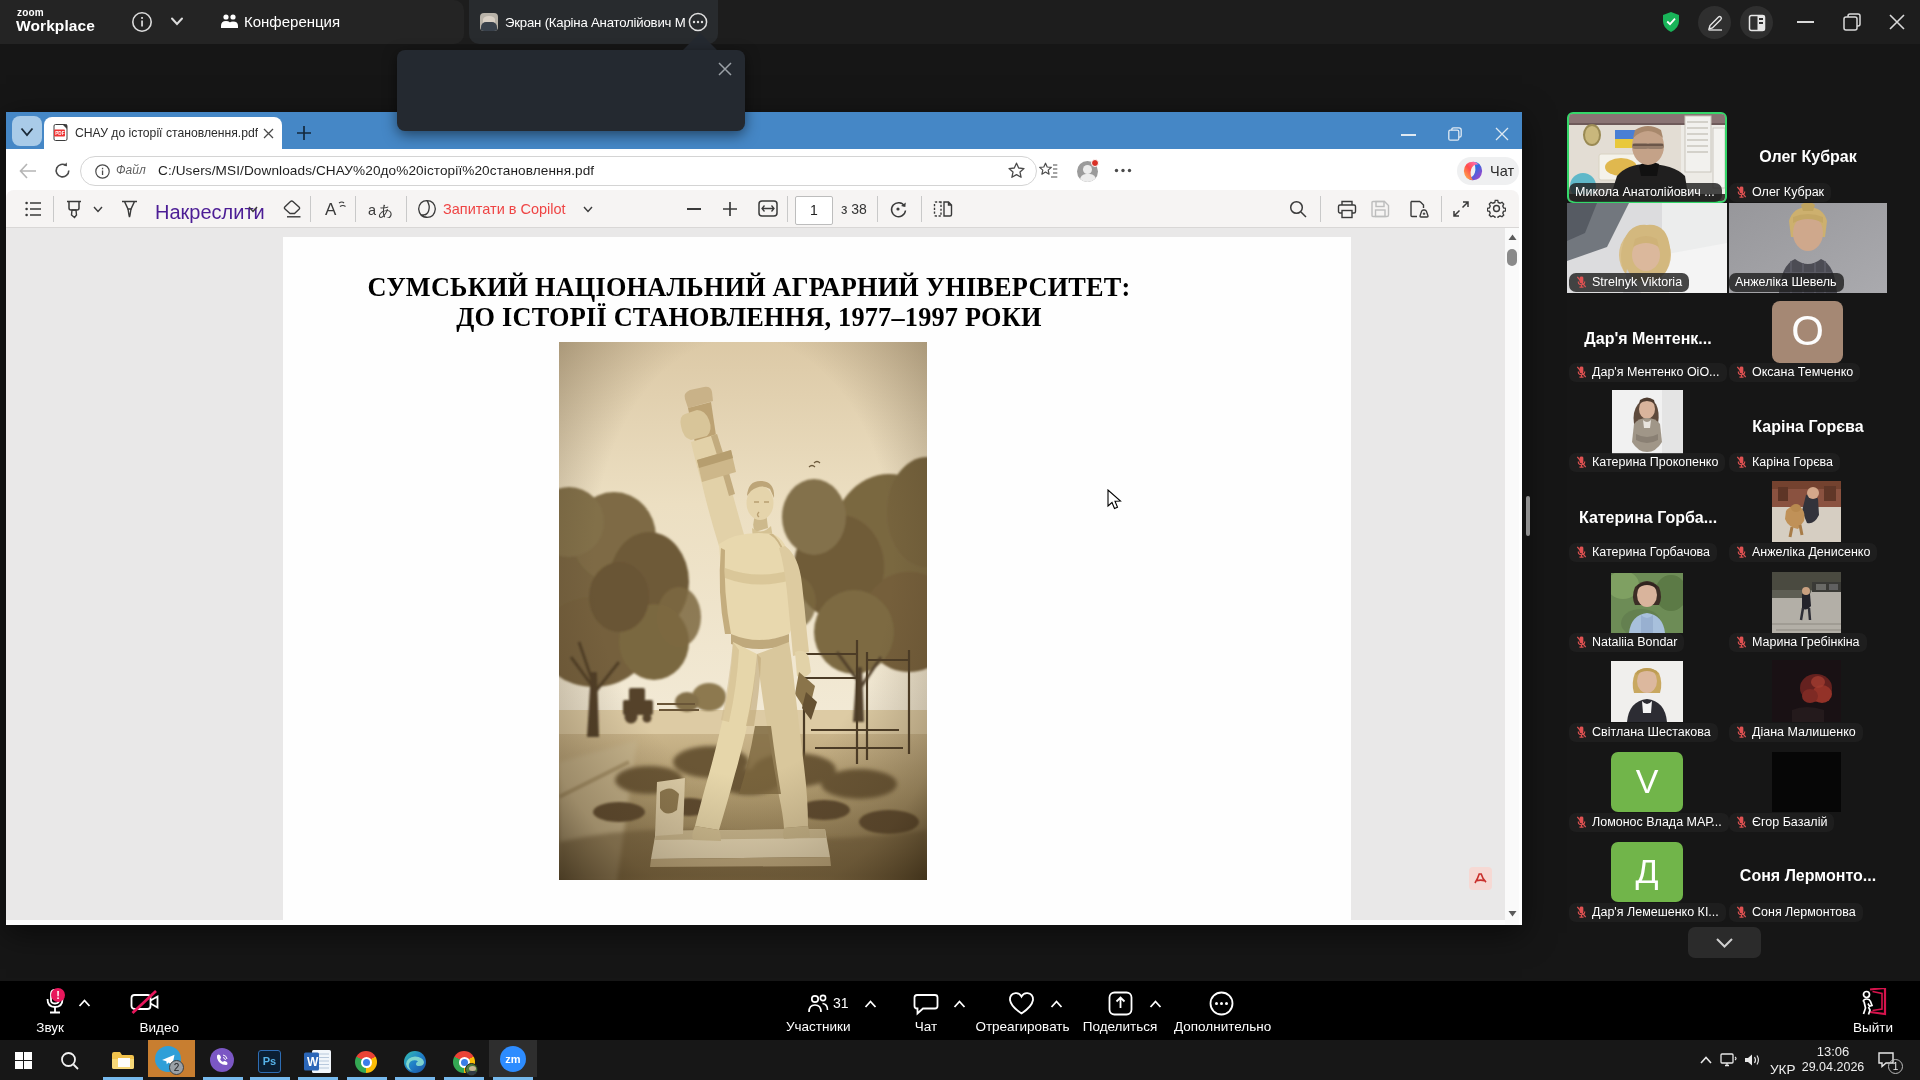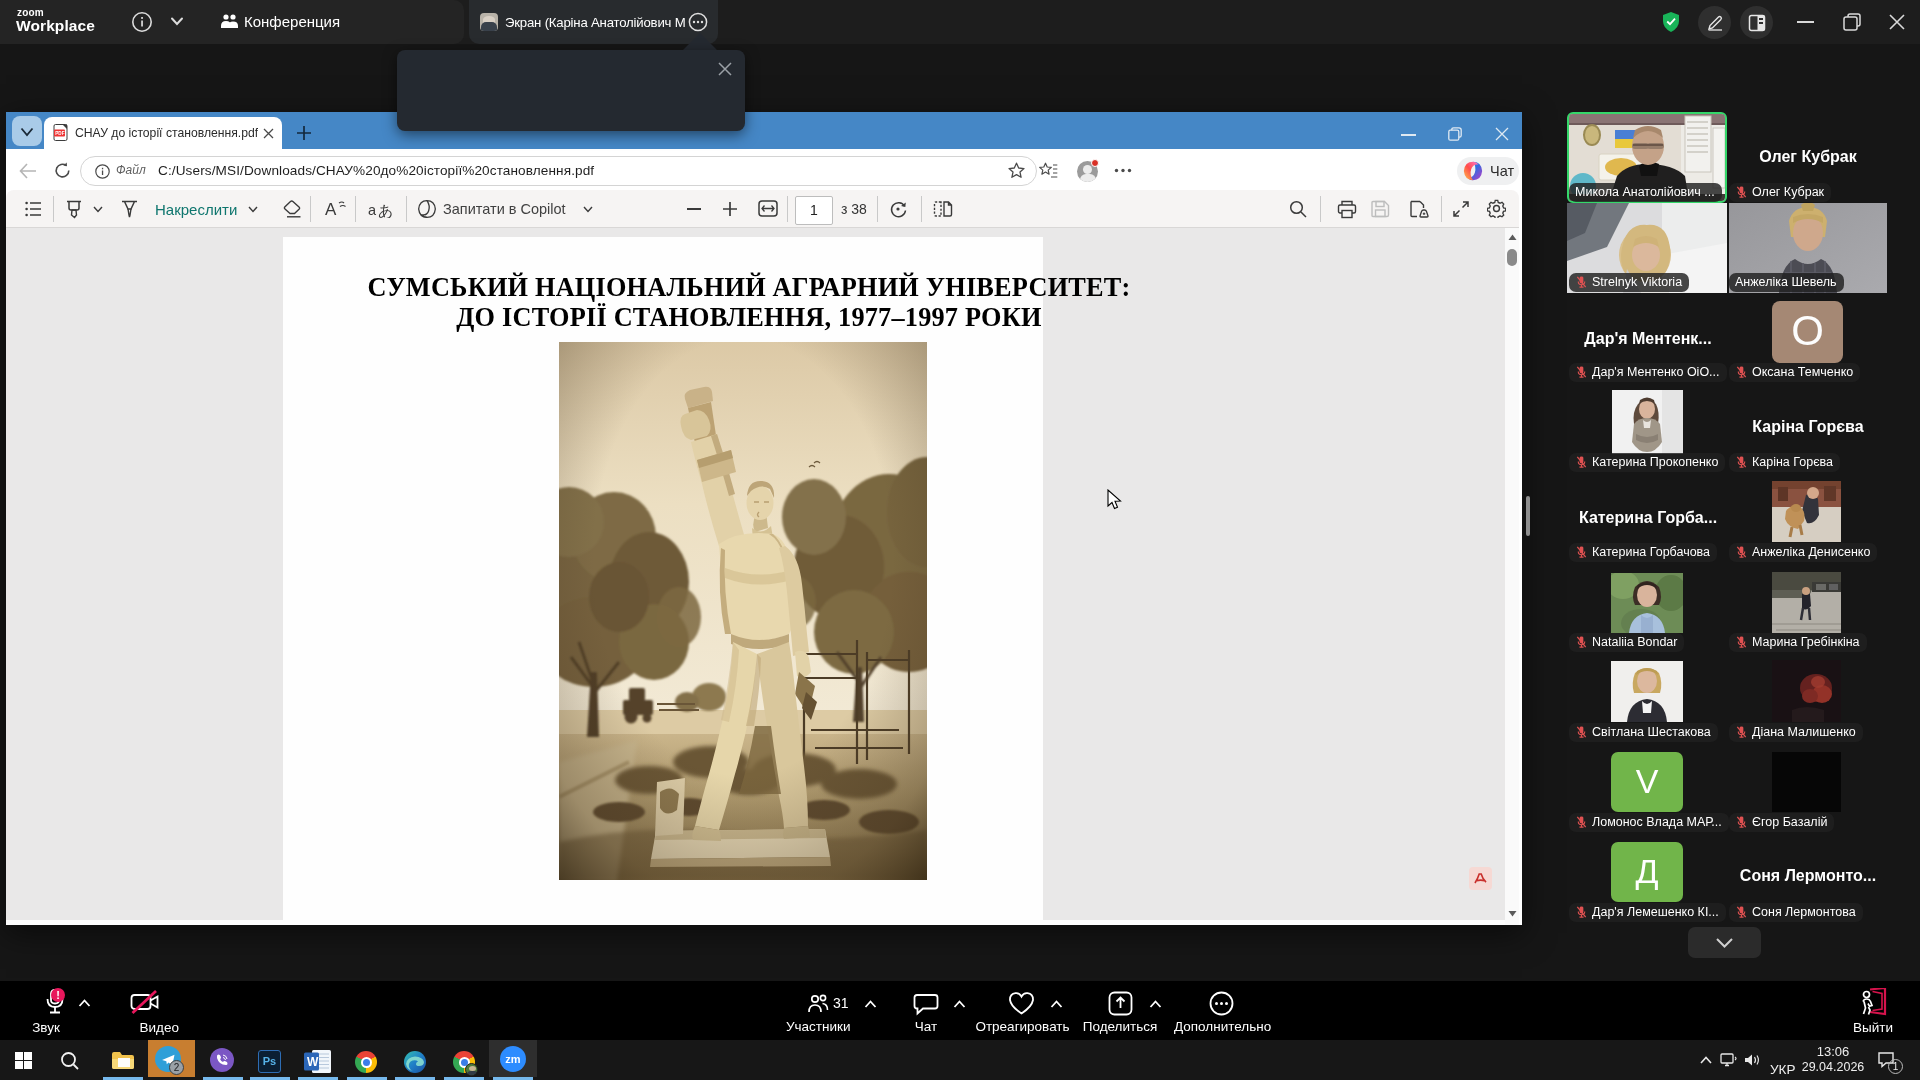--- a/index.html
+++ b/index.html
@@ -20,21 +20,21 @@
   
   #edgewin { left:6px; top:112px; width:1516px; height:813px; background:#fff; box-shadow:0 8px 30px rgba(0,0,0,.55); }
   #edgetabs { left:0; top:0; width:1516px; height:37px; background:#4587c6; }
   #tabdrop { left:6px; top:4px; width:30px; height:30px; background:#a9cbe8; border-radius:8px; }
   #etab { left:38px; top:5px; width:238px; height:32px; background:#fff; border-radius:8px 8px 0 0; }
   #eaddr { left:0; top:37px; width:1516px; height:41px; background:#fff; }
   #apill { left:74px; top:44px; width:957px; height:30px; border:1px solid #d4d4d4; border-radius:15px; background:#fff; }
   #copbtn { left:1451px; top:45px; width:62px; height:28px; background:#eff0f1; border-radius:14px; }
   #pdfbar { left:0; top:78px; width:1513px; height:38px; background:#f6f4f3; border-radius:8px 8px 0 0; border-bottom:1px solid #d9d7d6; }
   #pdfarea { left:0; top:116px; width:1499px; height:697px; background:#e9e8e8; overflow:hidden; }
-  #pdfpage { left:277px; top:9px; width:760px; height:688px; background:#fefefe; }
+  #pdfpage { left:277px; top:9px; width:1068px; height:688px; background:#fefefe; }
   #vsb { left:1499px; top:116px; width:14px; height:697px; background:#fafafa; }
   .title-serif { font-family:"Liberation Serif", serif; font-weight:bold; color:#000; font-size:26.3px; letter-spacing:.2px; }
   .vlabel { position:absolute; display:flex; align-items:center; gap:4px; background:rgba(32,32,32,.82); border-radius:7px; color:#fff; font-size:12.5px; padding:2px 7px 3px 6px; white-space:nowrap; z-index:5; }
   .bigname { position:absolute; color:#fff; font-weight:bold; font-size:16px; white-space:nowrap; z-index:4; }
   .micoff { width:13px; height:14px; flex:0 0 13px; }
   
   #ctrlbar { left:0; top:981px; width:1920px; height:59px; background:#000; }
   .cb-label { position:absolute; color:#fff; font-size:13.5px; white-space:nowrap; }
   #taskbar { left:0; top:1040px; width:1920px; height:40px; background:#171717; }
 </style>
@@ -200,21 +200,21 @@
         <path d="M2 1.5 H16 M4 1.5 V8 Q4 10 6 10 H12 Q14 10 14 8 V1.5" fill="none" stroke="#3a3a3a" stroke-width="1.5"></path>
         <path d="M7 10 L6.5 15 L9.5 17.5 L11.5 15 L11 10 Z" fill="none" stroke="#3a3a3a" stroke-width="1.4"></path>
       </svg>
     <svg class="abs" style="left:87px;top:94px" width="10" height="7" viewBox="0 0 10 7">
         <path d="M1 1 L5 5.5 L9 1" fill="none" stroke="#3a3a3a" stroke-width="1.4"></path>
       </svg>
     <svg class="abs" style="left:114px;top:88px" width="19" height="19" viewBox="0 0 19 19">
         <path d="M2 1.5 H17 M4.5 1.5 L8 9 H11 L14.5 1.5" fill="none" stroke="#3a3a3a" stroke-width="1.5"></path>
         <path d="M8 9 L9 15 L9.5 17 L10 15 L11 9" fill="none" stroke="#3a3a3a" stroke-width="1.4"></path>
       </svg>
-    <div class="abs" style="left:149px;top:89px;font-size:15px;color:#0f766e;">Накреслити</div>
+    <div class="abs" style="left:149px;top:89px;font-size:20px;color:#4c1d95;">Накреслити</div>
     <svg class="abs" style="left:242px;top:94px" width="10" height="7" viewBox="0 0 10 7">
         <path d="M1 1 L5 5.5 L9 1" fill="none" stroke="#3a3a3a" stroke-width="1.4"></path>
       </svg>
     <svg class="abs" style="left:277px;top:88px" width="19" height="18" viewBox="0 0 19 18">
         <path d="M7 13.5 L2 9 Q0.8 8 2 6.8 L7.5 1.5 Q8.7 0.4 9.9 1.5 L16 7 Q17.2 8.1 16 9.3 L11.5 13.5 Z" fill="none" stroke="#3a3a3a" stroke-width="1.4"></path>
         <path d="M4 16.8 H17.5" stroke="#3a3a3a" stroke-width="1.4"></path>
       </svg>
     <div class="abs" style="left:304px;top:84px;width:1px;height:26px;background:#c9c9c9;"></div>
     <svg class="abs" style="left:319px;top:87px" width="22" height="20" viewBox="0 0 22 20">
         <text x="0" y="16" font-size="17" fill="#3a3a3a" font-family="Liberation Sans">A</text>
@@ -223,21 +223,21 @@
     <div class="abs" style="left:349px;top:84px;width:1px;height:26px;background:#c9c9c9;"></div>
     <svg class="abs" style="left:362px;top:88px" width="29" height="18" viewBox="0 0 29 18">
         <text x="0" y="14.5" font-size="14.5" fill="#3a3a3a" font-family="Liberation Sans">a</text>
         <text x="10" y="16" font-size="15" fill="#3a3a3a" font-family="Liberation Sans">あ</text>
       </svg>
     <div class="abs" style="left:400px;top:84px;width:1px;height:26px;background:#c9c9c9;"></div>
     <svg class="abs" style="left:411px;top:87px" width="20" height="20" viewBox="0 0 24 24">
         <path d="M12 2 Q21 2 22 12 Q21 22 12 22 Q8 22 6 19 Q12 20 14 14 Q16 8 12 2 Z" fill="none" stroke="#3a3a3a" stroke-width="1.6"></path>
         <path d="M12 22 Q3 22 2 12 Q3 2 12 2" fill="none" stroke="#3a3a3a" stroke-width="1.6"></path>
       </svg>
-    <div class="abs" style="left:437px;top:89px;font-size:14.5px;color:#404040;">Запитати в Copilot</div>
+    <div class="abs" style="left:437px;top:89px;font-size:14.5px;color:#ef4444;">Запитати в Copilot</div>
     <svg class="abs" style="left:577px;top:94px" width="10" height="7" viewBox="0 0 10 7">
         <path d="M1 1 L5 5.5 L9 1" fill="none" stroke="#3a3a3a" stroke-width="1.4"></path>
       </svg>
     <div class="abs" style="left:681px;top:96px;width:14px;height:1.8px;background:#3a3a3a;"></div>
     <svg class="abs" style="left:716px;top:89px" width="16" height="16" viewBox="0 0 16 16">
         <path d="M8 1 V15 M1 8 H15" stroke="#3a3a3a" stroke-width="1.7"></path>
       </svg>
     <svg class="abs" style="left:752px;top:88px" width="20" height="17" viewBox="0 0 20 17">
         <rect x="1" y="1" width="18" height="15" rx="3" fill="none" stroke="#3a3a3a" stroke-width="1.5"></rect>
         <path d="M4 8.5 H16 M6.5 5.5 L4 8.5 L6.5 11.5 M13.5 5.5 L16 8.5 L13.5 11.5" fill="none" stroke="#3a3a3a" stroke-width="1.3"></path>
@@ -725,21 +725,21 @@
   <div class="abs" id="ctrlbar"></div>
   <svg class="abs" style="left:42px;top:988px" width="26" height="28" viewBox="0 0 26 28">
       <path d="M9 5.5 Q9 2 13 2 Q17 2 17 5.5 V12 Q17 15.5 13 15.5 Q9 15.5 9 12 Z" fill="none" stroke="#fff" stroke-width="1.8"></path>
       <path d="M5.5 11 Q5.5 19 13 19 Q20.5 19 20.5 11" fill="none" stroke="#fff" stroke-width="1.8"></path>
       <path d="M13 19 V23.5 M8 24.5 H18" stroke="#fff" stroke-width="1.8"></path>
     </svg>
   <div class="abs" style="left:51px;top:988px;width:14px;height:14px;border-radius:50%;background:#e8175c;color:#fff;font-size:11px;font-weight:bold;text-align:center;line-height:15px;">!</div>
   <svg class="abs" style="left:78px;top:999px" width="13" height="9" viewBox="0 0 13 9">
       <path d="M1.5 7 L6.5 1.5 L11.5 7" fill="none" stroke="#fff" stroke-width="1.8"></path>
     </svg>
-  <div class="abs cb-label" style="left:20px;top:1020px;width:52px;text-align:center;">Звук</div>
+  <div class="abs cb-label" style="left:12px;top:1020px;width:52px;text-align:right;">Звук</div>
   <svg class="abs" style="left:130px;top:989px" width="30" height="27" viewBox="0 0 30 27">
       <rect x="1.5" y="6" width="19" height="14" rx="3" fill="none" stroke="#fff" stroke-width="1.8"></rect>
       <path d="M20.5 11.5 L27.5 7.5 V18.5 L20.5 14.5" fill="none" stroke="#fff" stroke-width="1.8"></path>
       <path d="M2.5 24 L26 2" stroke="#e8175c" stroke-width="2.8"></path>
     </svg>
   <div class="abs cb-label" style="left:111px;top:1020px;width:68px;text-align:right;">Видео</div>
   <svg class="abs" style="left:807px;top:993px" width="22" height="22" viewBox="0 0 22 22">
       <circle cx="8" cy="6" r="3.2" fill="none" stroke="#fff" stroke-width="1.7"></circle>
       <path d="M2 19 Q2 12 8 12 Q14 12 14 19" fill="none" stroke="#fff" stroke-width="1.7"></path>
       <circle cx="16" cy="5" r="2.6" fill="none" stroke="#fff" stroke-width="1.6"></circle>

